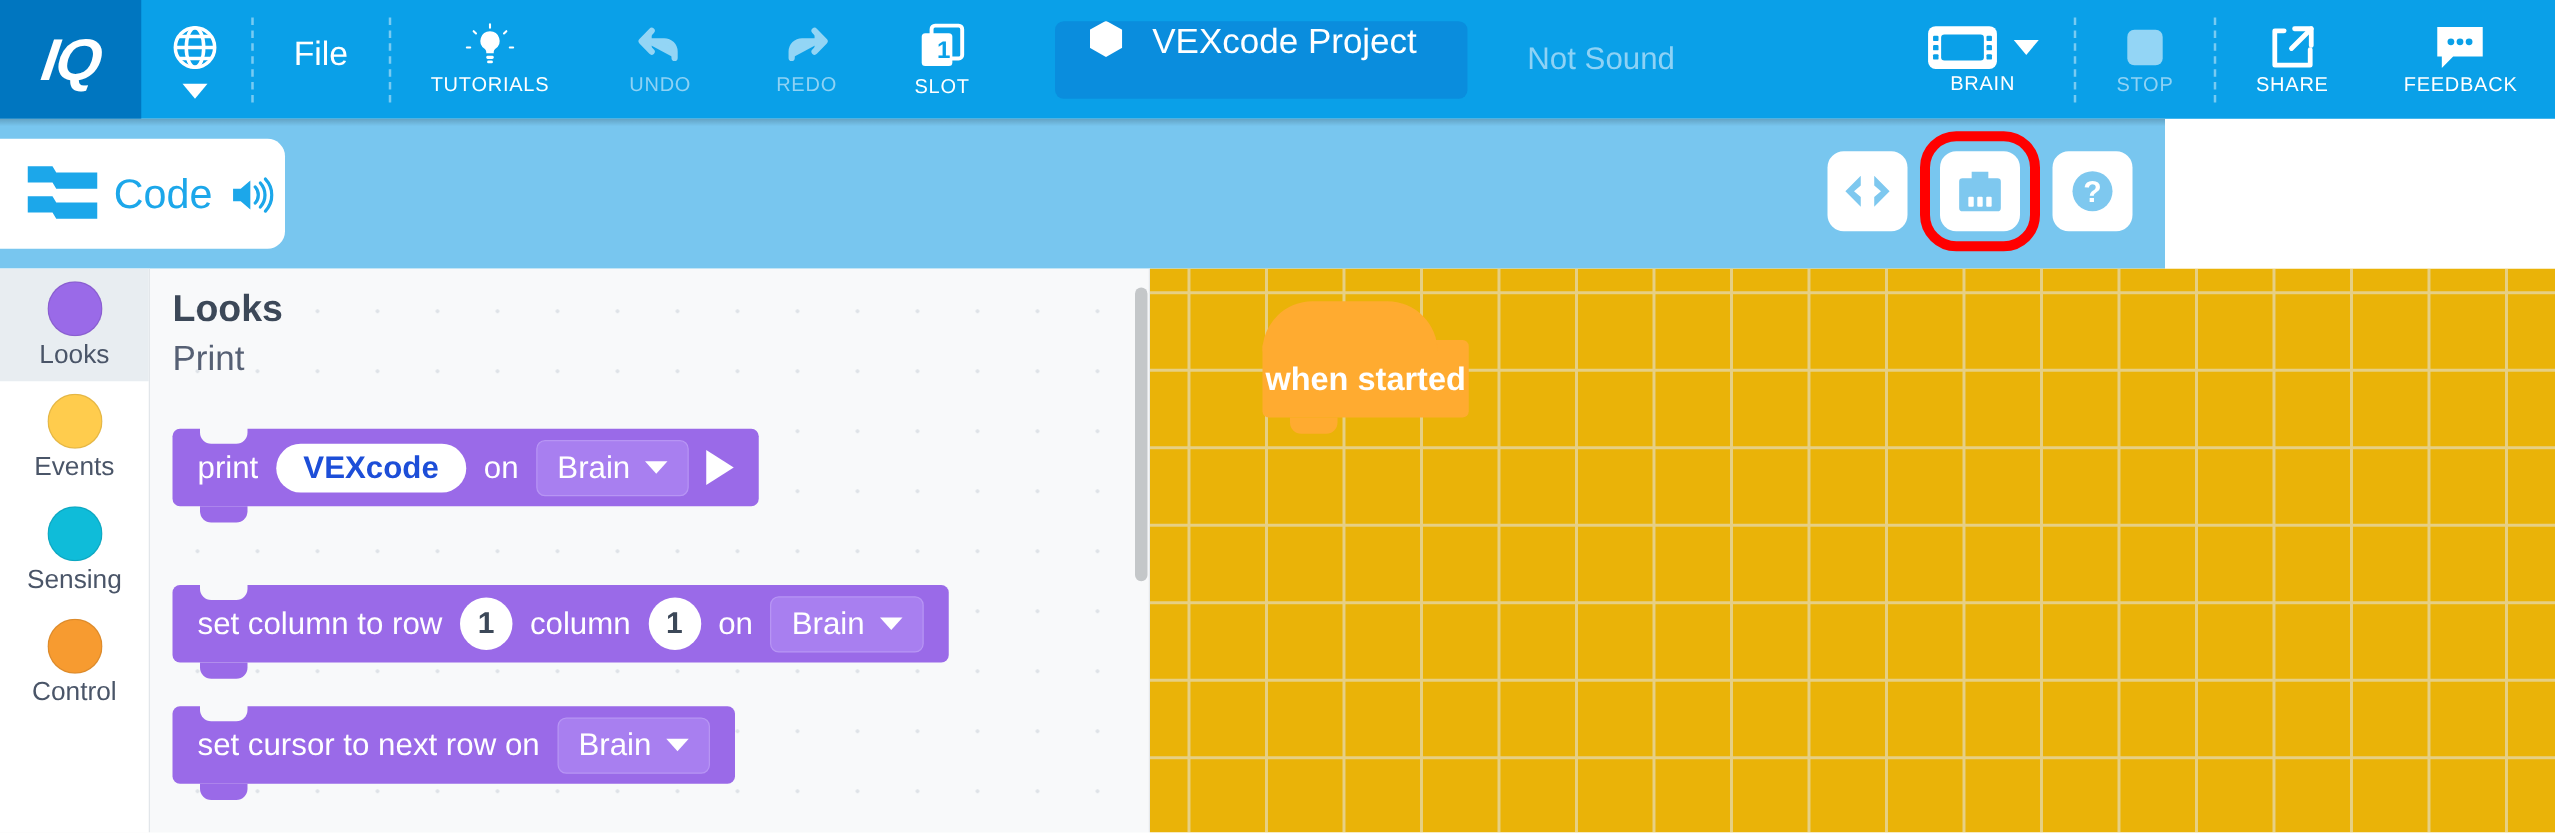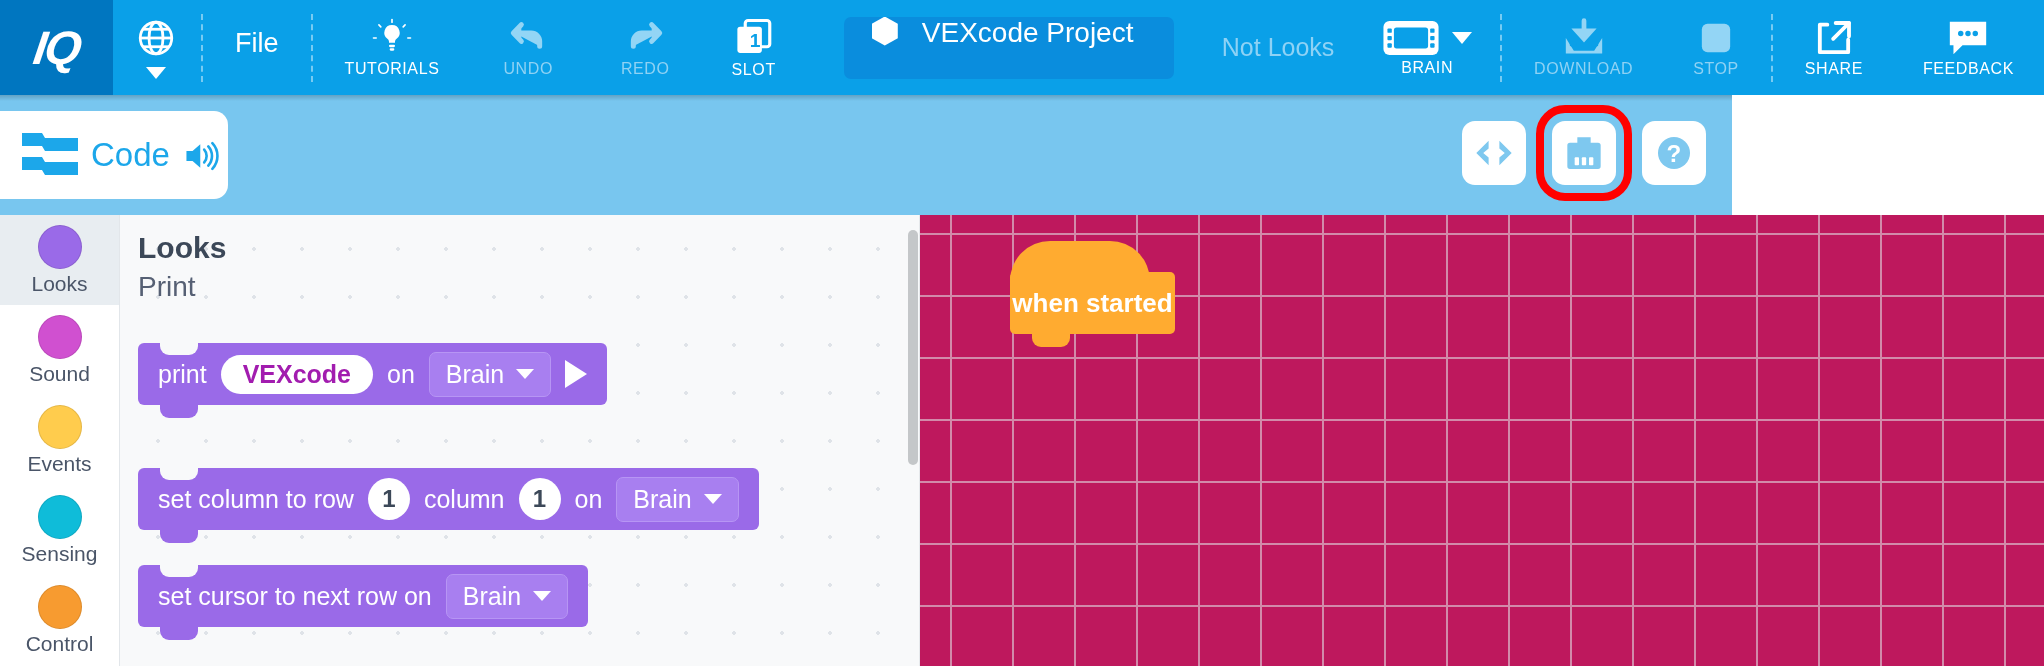--- a/index.html
+++ b/index.html
@@ -111,21 +111,21 @@
     position: absolute; left: 908px; top: 15px; width: 10px; height: 235px;
     background: #c4c7c9; border-radius: 6px;
   }
   .pal-edge {
     position: absolute; left: 0; top: 0; width: 1px; height: 451px;
     background: #e6e9ec;
   }
 
   .workspace {
     position: absolute; left: 920px; top: 0; right: 0; height: 451px;
-    background: #be185d;
+    background: #eab308;
   }
   .workspace .grid {
     position: absolute; inset: 0;
     background-image:
       linear-gradient(#e3e7ea 2px, transparent 2px),
       linear-gradient(90deg, #e3e7ea 2px, transparent 2px);
     background-size: 62px 62px, 62px 62px;
     background-position: 30px 18px, 30px 18px;
     opacity: .55;
     -webkit-mask-image: radial-gradient(circle at 1px 1px, #000 99%, transparent 100%);
@@ -141,21 +141,21 @@
     content: ""; position: absolute; left: 22px; top: -1px;
     width: 38px; height: 13px; background: #f8f9fa;
     border-radius: 0 0 9px 9px;
   }
   .blk::after {
     content: ""; position: absolute; left: 22px; bottom: -13px;
     width: 38px; height: 13px; background: #9a6ae8;
     border-radius: 0 0 9px 9px;
   }
   .oval-in {
-    background: #fff; color: #a21caf; border-radius: 22px;
+    background: #fff; color: #1d4ed8; border-radius: 22px;
     padding: 5px 22px; font-size: 25px; font-weight: bold;
   }
   .round-in {
     background: #fff; color: #3c4858; border-radius: 50%;
     width: 42px; height: 42px; font-size: 24px; font-weight: bold;
     display: flex; align-items: center; justify-content: center;
   }
   .dd {
     background: #a87ff0; border: 1px solid #b795f4; border-radius: 7px;
     padding: 7px 16px; display: flex; align-items: center; gap: 12px;
@@ -258,21 +258,21 @@
         </svg>
       </span>
       <span class="tb-label">SLOT</span>
     </div>
 
     <div class="proj-field">
       <span class="hexagon"></span>
       <span class="proj-name">VEXcode Project</span>
     </div>
 
-    <span class="not-saved">Not Looks</span>
+    <span class="not-saved">Not Sound</span>
 
     <div class="spacer"></div>
 
     <div class="tb-item" style="padding:0 26px">
       <span style="display:flex;align-items:center;gap:12px;">
         <span>
           <svg width="58" height="38" viewBox="0 0 30 20" fill="#fff">
             <rect x="0.5" y="1" width="29" height="18" rx="3.2"></rect>
             <rect x="6" y="4.5" width="18" height="11" rx="1.4" fill="#0aa0e8"></rect>
             <rect x="2.6" y="5" width="2.3" height="2.3" rx=".5" fill="#0aa0e8"></rect>
@@ -283,31 +283,20 @@
             <rect x="25.1" y="12.8" width="2.3" height="2.3" rx=".5" fill="#0aa0e8"></rect>
           </svg>
         </span>
         <span class="caret"></span>
       </span>
       <span class="tb-label">BRAIN</span>
     </div>
 
     <div class="divider"></div>
 
-    <div class="tb-item dim" style="padding:0 30px">
-      <span>
-        <svg width="46" height="40" viewBox="0 0 24 22" fill="#93d5f5">
-          <path d="M12 1.5v8.2M12 11.5l-4-4.4h8z" stroke="#93d5f5" stroke-width="2.6" stroke-linecap="round" fill="#93d5f5"></path>
-          <path d="M2 11l4.4 7h11.2L22 11v8.5H2z" fill="#93d5f5"></path>
-          <rect x="4.2" y="13" width="3.6" height="2.6" rx=".6" fill="#0aa0e8"></rect>
-          <rect x="16.2" y="13" width="3.6" height="2.6" rx=".6" fill="#0aa0e8"></rect>
-        </svg>
-      </span>
-      <span class="tb-label">DOWNLOAD</span>
-    </div>
 
 
     <div class="tb-item dim" style="padding:0 30px">
       <span>
         <svg width="40" height="40" viewBox="0 0 24 24" fill="#93d5f5">
           <rect x="3.5" y="3.5" width="17" height="17" rx="3.4"></rect>
         </svg>
       </span>
       <span class="tb-label">STOP</span>
     </div>
@@ -381,24 +370,20 @@
       </div>
     </div>
   </div>
 
   <div class="body-area">
 
     <div class="cat-rail">
       <div class="cat active">
         <span class="dot" style="background:#9a6ae8"></span>
         <span class="nm">Looks</span>
-      </div>
-      <div class="cat">
-        <span class="dot" style="background:#d050d0"></span>
-        <span class="nm">Sound</span>
       </div>
       <div class="cat">
         <span class="dot" style="background:#ffcc4d"></span>
         <span class="nm">Events</span>
       </div>
       <div class="cat">
         <span class="dot" style="background:#0fbcd9"></span>
         <span class="nm">Sensing</span>
       </div>
       <div class="cat">

